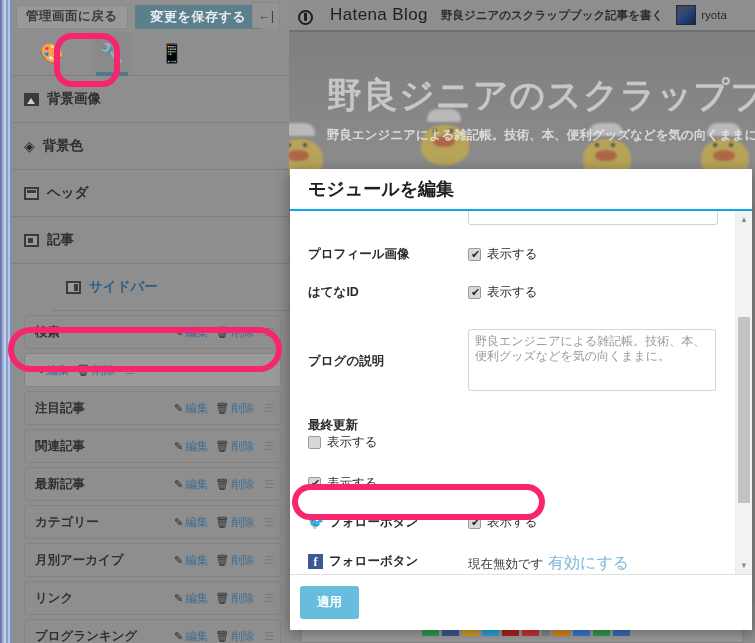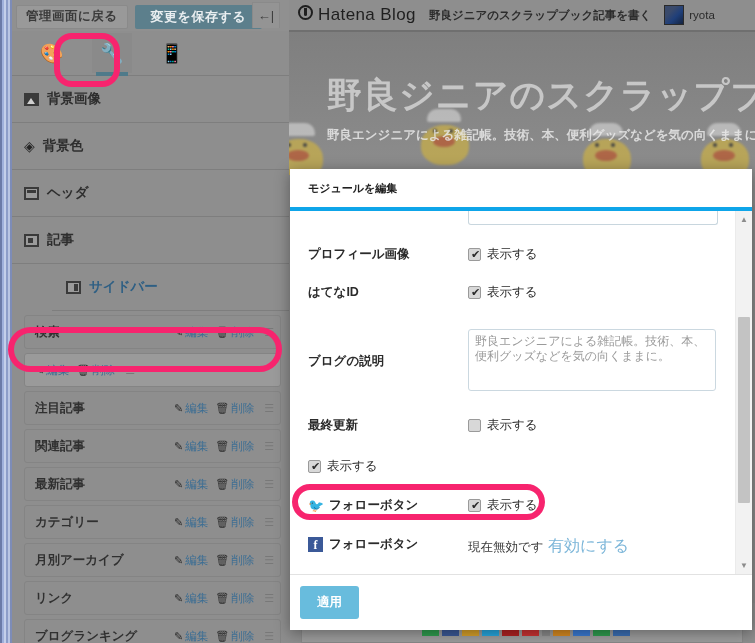--- a/index.html
+++ b/index.html
@@ -62,21 +62,21 @@
   .mod-actions { display: flex; align-items: center; gap: 7px; font-size: 11.5px; color: #3c6e94; }
   .mod-actions .a { display: flex; align-items: center; gap: 2px; white-space: nowrap; }
   .mod-actions .gl { color: #2d2d2d; font-size: 11px; }
   .mod-grip { color: #787878; font-size: 11px; margin-left: 3px; }
 
   
   .preview { position: absolute; left: 289px; top: 0; width: 466px; height: 643px;
     background: #8e8e8e; overflow: hidden; }
   .ha-header { height: 32px; display: flex; align-items: center; gap: 13px; padding-left: 9px;
     color: #2f2f2f; border-bottom: 2px solid #6f6f6f; background: #8e8e8e; }
-  .ha-logo { display: flex; align-items: flex-start; gap: 5px; font-size: 17px; letter-spacing: .4px; color: #1f1f1f; }
+  .ha-logo { display: flex; align-items: flex-end; gap: 17px; font-size: 17px; letter-spacing: .4px; color: #1f1f1f; }
   .ha-circ { width: 15px; height: 15px; border: 2px solid #1f1f1f; border-radius: 50%;
     position: relative; display: inline-block; }
   .ha-circ::after { content: ""; position: absolute; left: 4px; top: 1px; width: 3px; height: 8px;
     background: #1f1f1f; border-radius: 0 0 2px 2px; }
   .ha-write { font-size: 11.5px; color: #2c2c2c; font-weight: 700; }
   .ha-user { display: flex; align-items: center; gap: 5px; font-size: 11.5px; color: #2b2b2b; }
   .ha-avatar { width: 20px; height: 20px; background: linear-gradient(135deg,#3a4a6b 30%,#1f3f7a 60%,#14233f 100%);
     border: 1px solid #2a2a2a; }
 
   .banner { position: relative; height: 143px; overflow: hidden;
@@ -101,21 +101,21 @@
   .footer-strip { position: absolute; left: 12px; right: 12px; bottom: 0; height: 26px;
     background: #9d9d9d; border: 1px solid #888; }
   .sns { position: absolute; bottom: 6px; left: 120px; display: flex; gap: 3px; }
   .sns i { width: 17px; height: 14px; display: block; }
 
   
   .modal { position: absolute; left: 290px; top: 169px; width: 462px; height: 461px;
     background: #fff; box-shadow: 0 3px 14px rgba(0,0,0,.38); z-index: 40;
     display: flex; flex-direction: column; }
   .modal-head { height: 42px; display: flex; align-items: center; padding: 0 18px;
-    font-size: 11px; font-weight: 700; color: #1f1f1f; border-bottom: 4px solid #0ea5e9; }
+    font-size: 18px; font-weight: 700; color: #1f1f1f; border-bottom: 2px solid #0ea5e9; }
   .modal-body { position: relative; flex: 1; overflow: hidden; }
   .modal-scroll { position: absolute; left: 0; top: 0; right: 17px; bottom: 0;
     padding: 0 0 0 18px; }
   .f-row { display: flex; align-items: flex-start; }
   .f-label { width: 160px; flex: none; font-size: 12.5px; color: #2b2b2b; font-weight: 700;
     display: flex; align-items: center; gap: 3px; }
   .f-ctl { flex: 1; }
   .clip-input { width: 250px; height: 14px; border: 1px solid #c8d6de; border-bottom-left-radius: 3px;
     border-bottom-right-radius: 3px; border-top: none; margin-left: 0; }
   .chk-line { display: flex; align-items: center; gap: 6px; font-size: 12.5px; color: #2b2b2b; }
@@ -424,21 +424,21 @@
           </div>
         </div>
 
         <div class="f-row" style="margin-top:28px;">
           <div class="f-label" style="padding-top:24px;">ブログの説明</div>
           <div class="f-ctl">
             <div class="desc-box">野良エンジニアによる雑記帳。技術、本、便利グッズなどを気の向くままに。</div>
           </div>
         </div>
 
-        <div class="f-row" style="margin-top:26px;">
+        <div class="f-row" style="margin-top:26px;flex-direction:column;">
           <div class="f-label">最終更新</div>
           <div class="f-ctl">
             <label class="chk-line">
               <span class="cbox"></span>
               <span>表示する</span>
             </label>
           </div>
         </div>
 
         <div class="f-row" style="margin-top:24px;">

